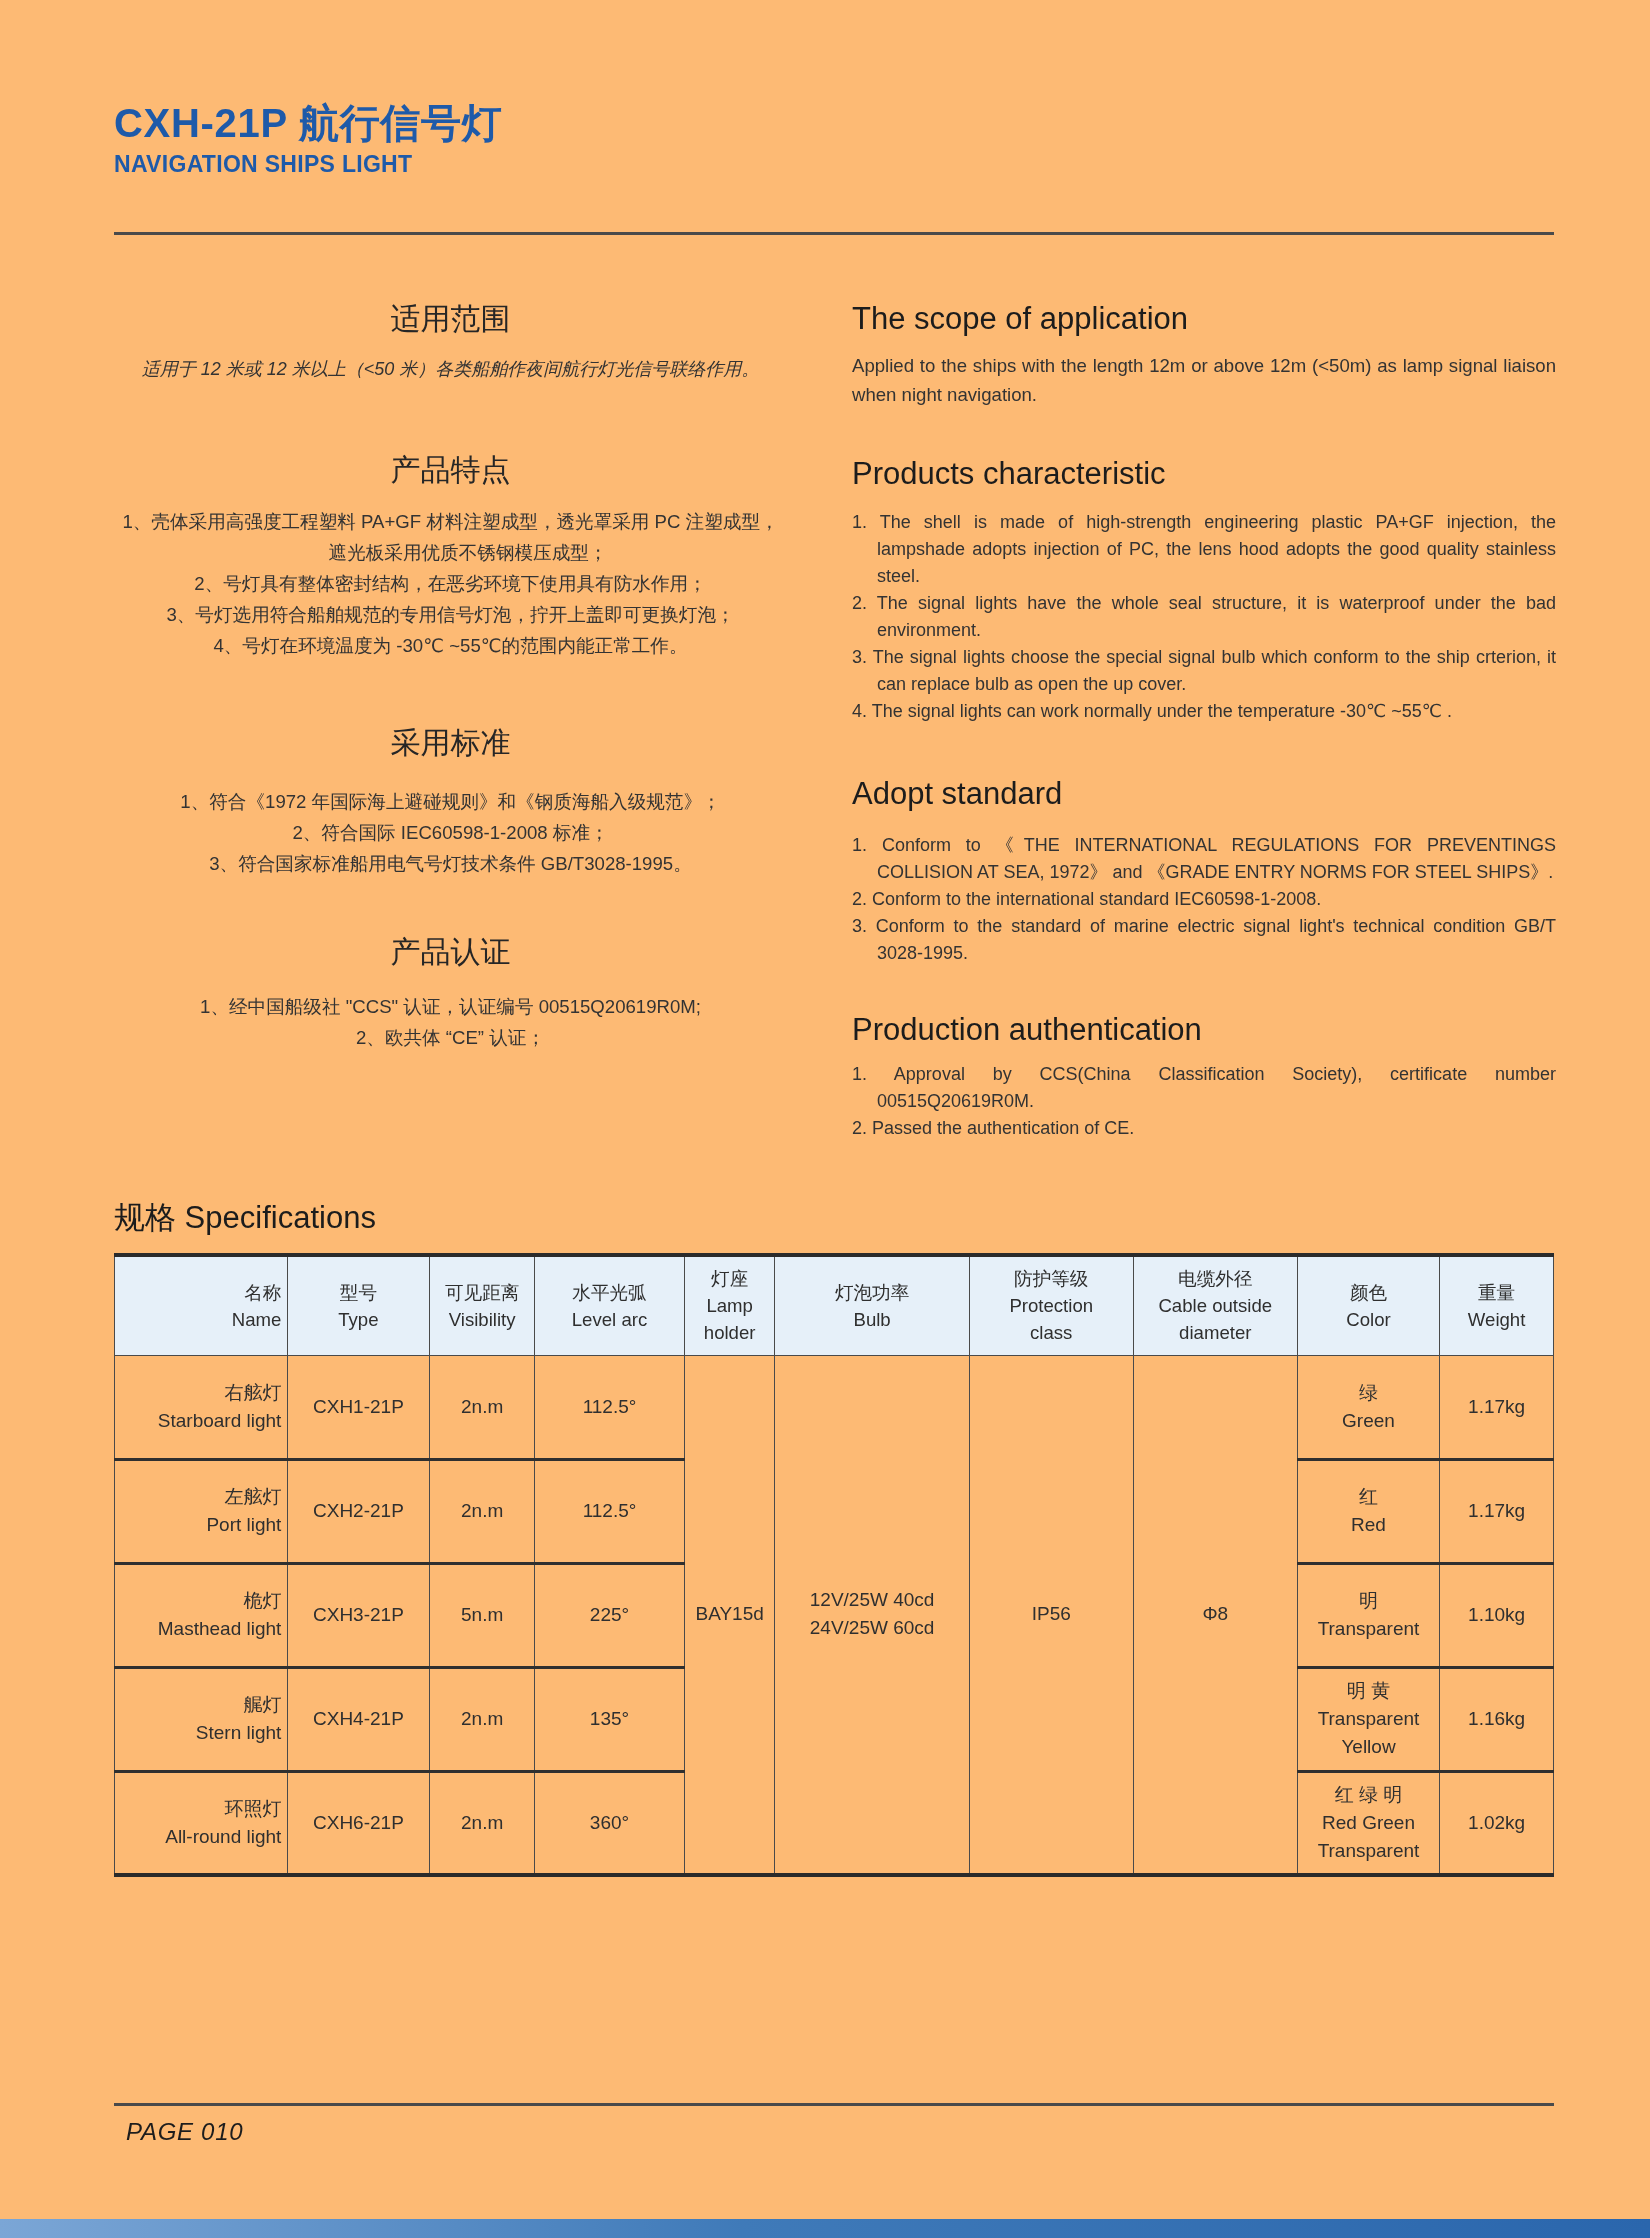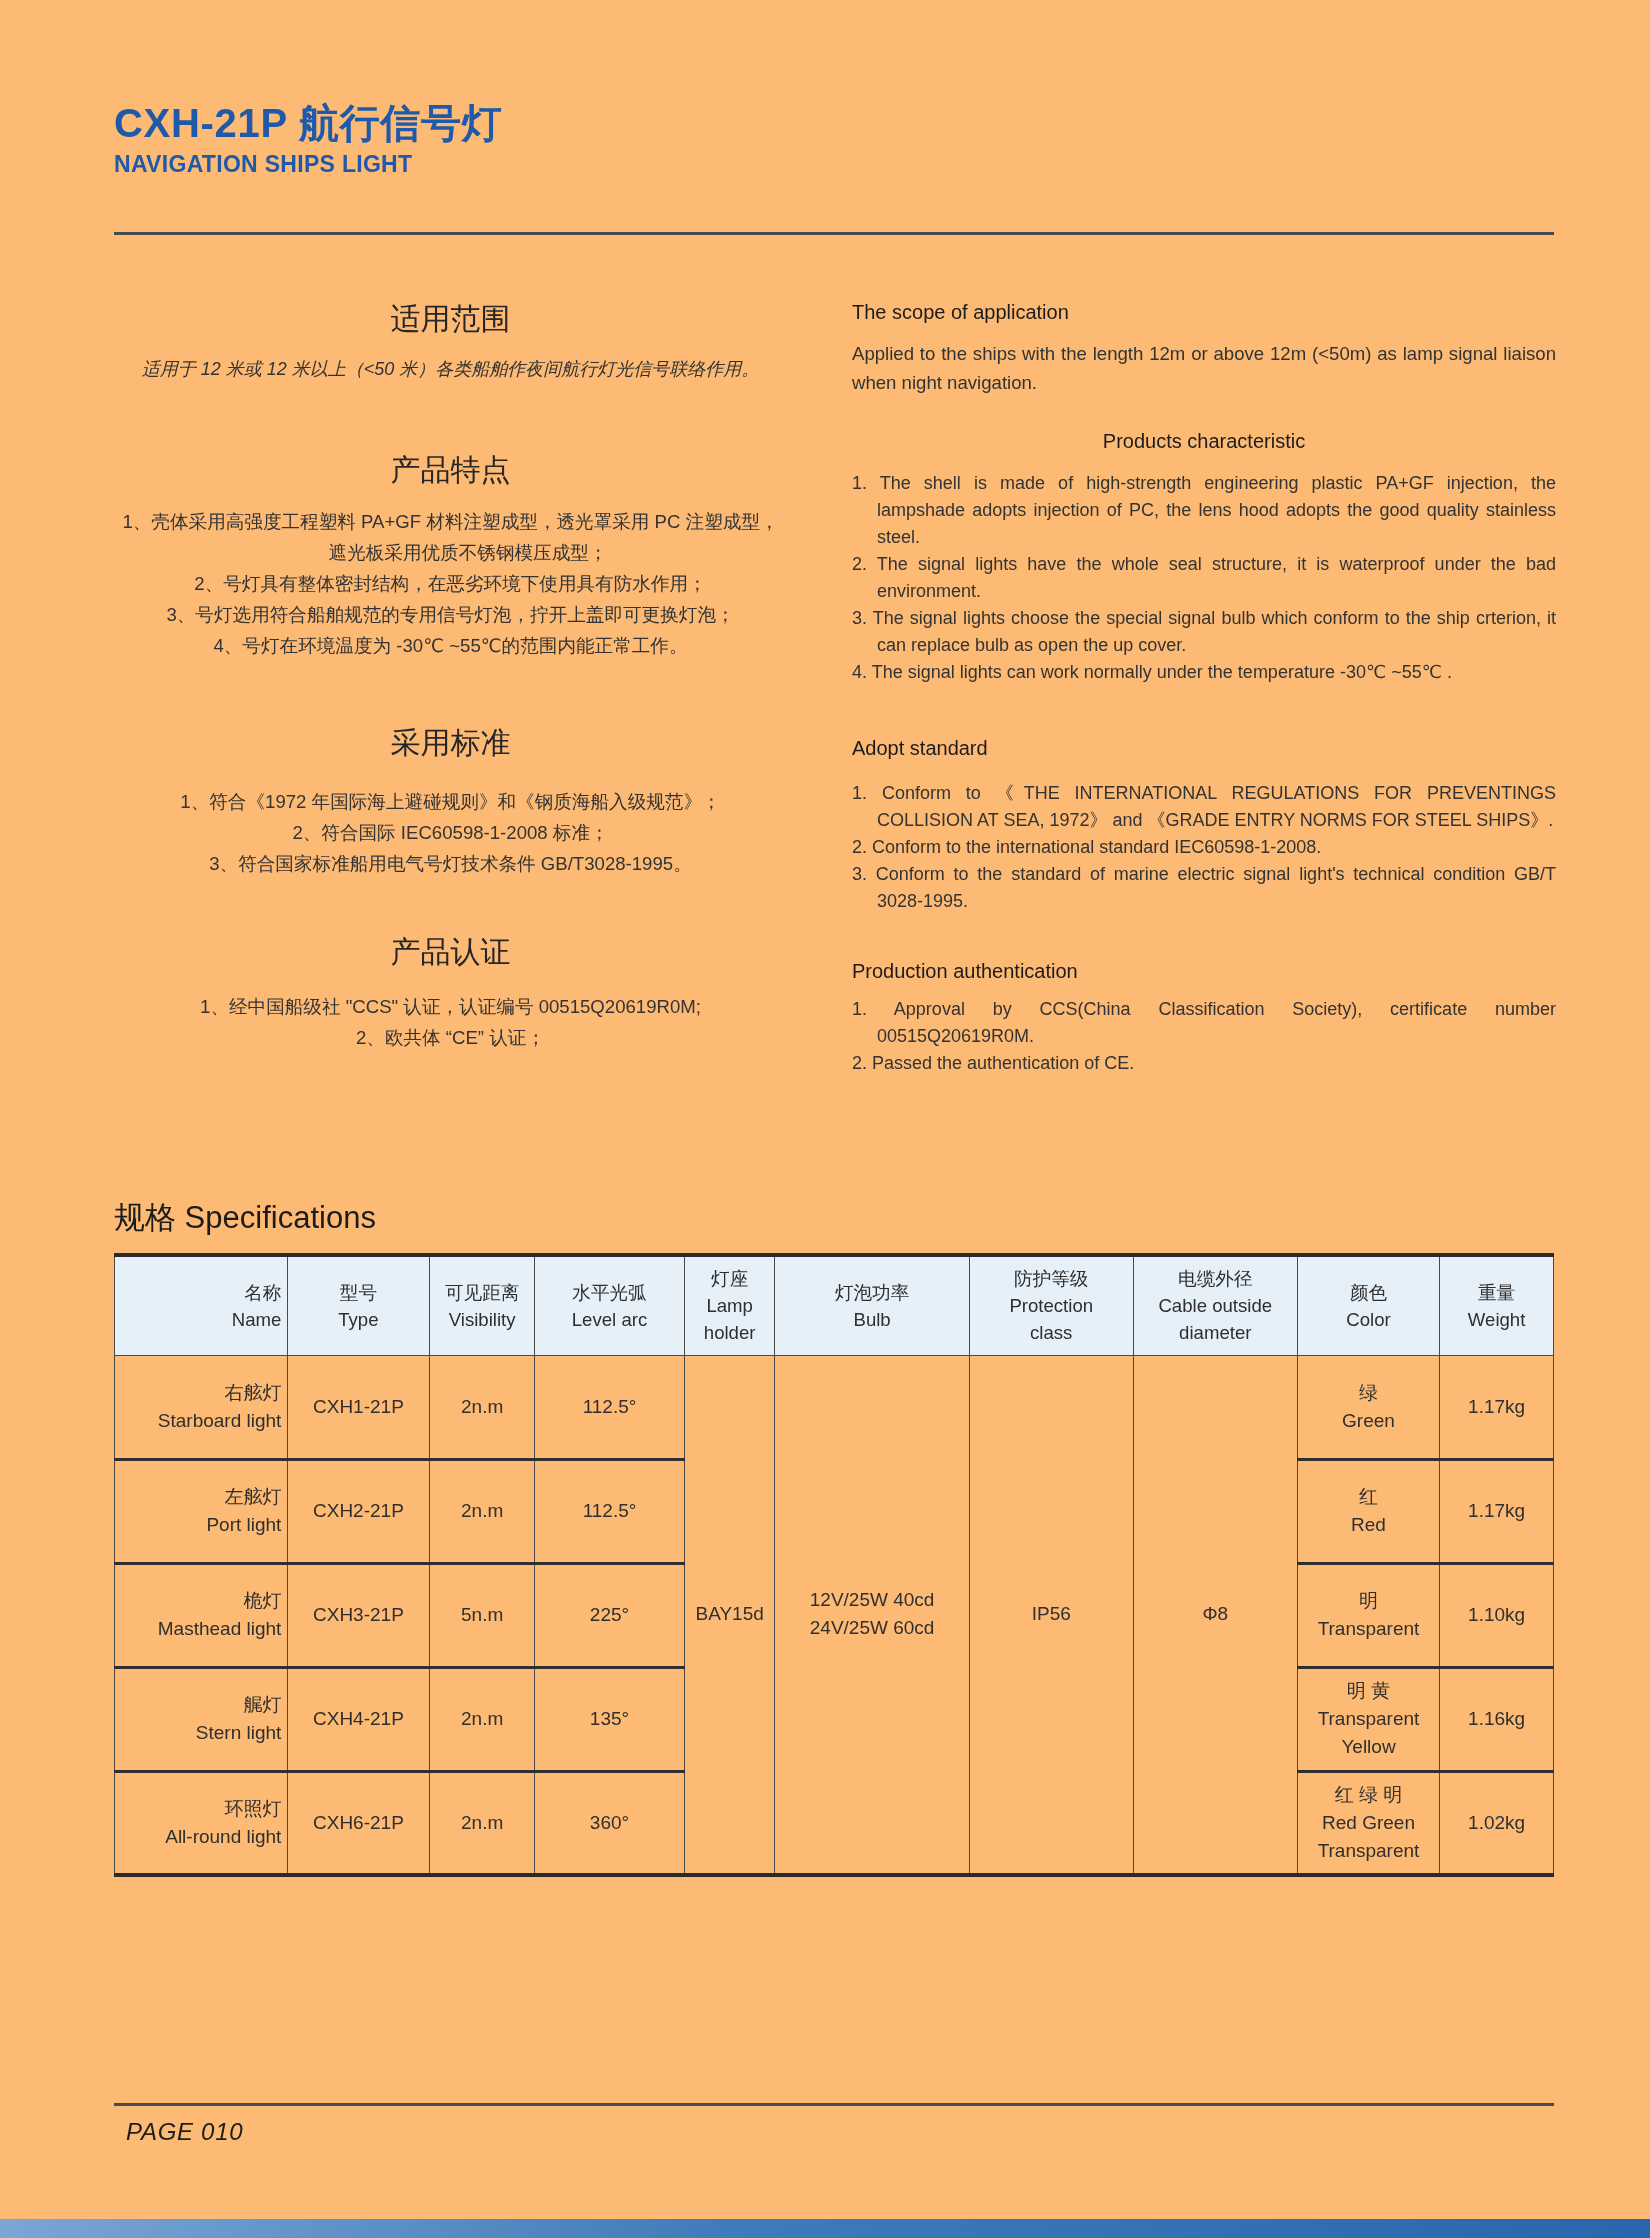--- a/index.html
+++ b/index.html
@@ -12,33 +12,33 @@
   .title-cn { font-size:40px; font-weight:bold; color:#1e5aa9; letter-spacing:0.7px; line-height:1.15; }
   .title-en { font-size:23px; font-weight:bold; color:#1e5aa9; margin-top:5.3px; letter-spacing:0.3px; }
   .rule { position:absolute; left:114px; width:1440px; height:3.3px; background:#4a4a4a; }
   .rule-top { top:232px; }
   .rule-footer { top:2103px; height:2.7px; }
   
   .col { position:absolute; top:301px; }
   .col-left  { left:114px;  width:673px;text-align:center; }
   .col-right { left:852px; width:704px; }
   .cn-h { font-size:30px; font-weight:400; color:#262626; margin:0; line-height:1.2; }
-  .en-h { font-size:20px; font-weight:400; color:#1c1c1c; margin:0; line-height:1.15; }
+  .en-h { font-size:31px; font-weight:400; color:#1c1c1c; margin:0; line-height:1.15; }
   .cn-body { font-size:18px; line-height:31px; color:#333; margin:17.3px 0 0 0;font-style:italic; }
   .en-body { font-size:18.6px; line-height:29px; color:#333; margin:14.6px 0 0 0; text-align:justify; }
   .cn-list { margin-top:17.3px; }
   .en-list { margin-top:17.3px; }
   .cn-item { font-size:18.6px; line-height:31px; color:#333; padding-left:35px; text-indent:-35px; }
   .en-item { font-size:18px; line-height:27px; color:#333; padding-left:25px; text-indent:-25px; text-align:justify; }
   .mt-sec-cn2 { margin-top:67px; }
   .mt-sec-cn3 { margin-top:64px; }
   .mt-sec-cn4 { margin-top:55px; }
   .mt-list-cn3 { margin-top:25px; }
   .mt-list-cn4 { margin-top:21px; }
-  .mt-sec-en2 { margin-top:33px;text-align:center; }
+  .mt-sec-en2 { margin-top:47px; }
   .mt-sec-en3 { margin-top:51px; }
   .mt-sec-en4 { margin-top:45px; }
   .mt-list-en3 { margin-top:20px; }
   .mt-list-en4 { margin-top:13.3px; }
   
   .spec-h { position:absolute; left:114px; top:1197px; font-size:31px; font-weight:400; color:#1c1c1c; margin:0; }
   table.spec {
     position:absolute; left:114px; top:1253px; width:1440px;
     border-collapse:collapse; table-layout:fixed;
     border-left:1.3px solid #4a4a4a; border-right:1.3px solid #4a4a4a;

